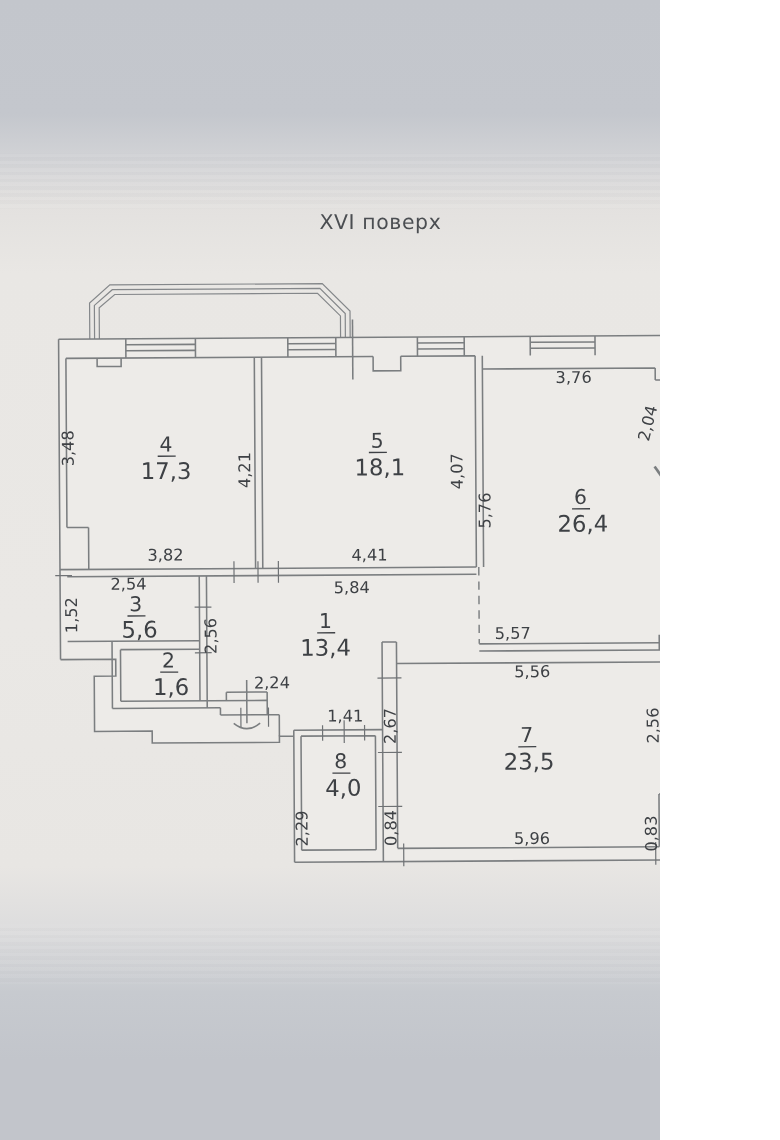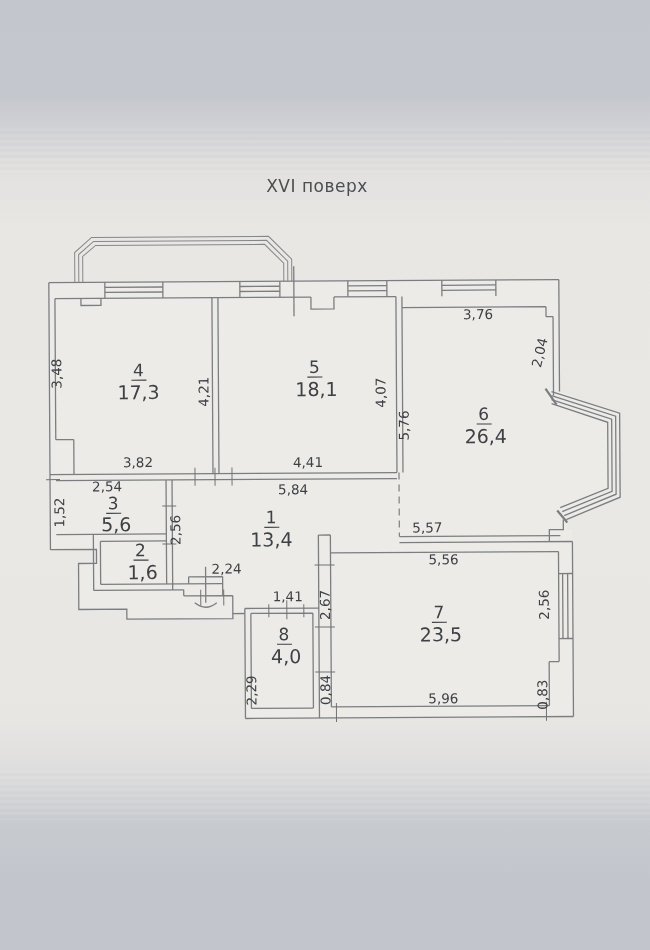--- a/index.html
+++ b/index.html
@@ -1,18 +1,18 @@
 <!DOCTYPE html>
 <html><head>
 <meta charset="utf-8">
 <style>
   html,body{margin:0;padding:0;}
   .page{
     position:relative;
-    width:650px;height:950px;
+    width:550px;height:950px;
     overflow:hidden;
     background:linear-gradient(180deg,
       #c3c6cc 0%, #c4c7cd 10%,
       #d2d3d6 14%, #e3e1df 18%,
       #e9e7e4 24%, #eae8e5 55%, #e8e6e3 76%,
       #dcdcdd 82%, #c7cacf 87%,
       #c2c5cb 93%, #c2c5cb 100%);
     font-family:"DejaVu Sans", sans-serif;
   }
   .streak{position:absolute;left:0;width:650px;pointer-events:none;}

